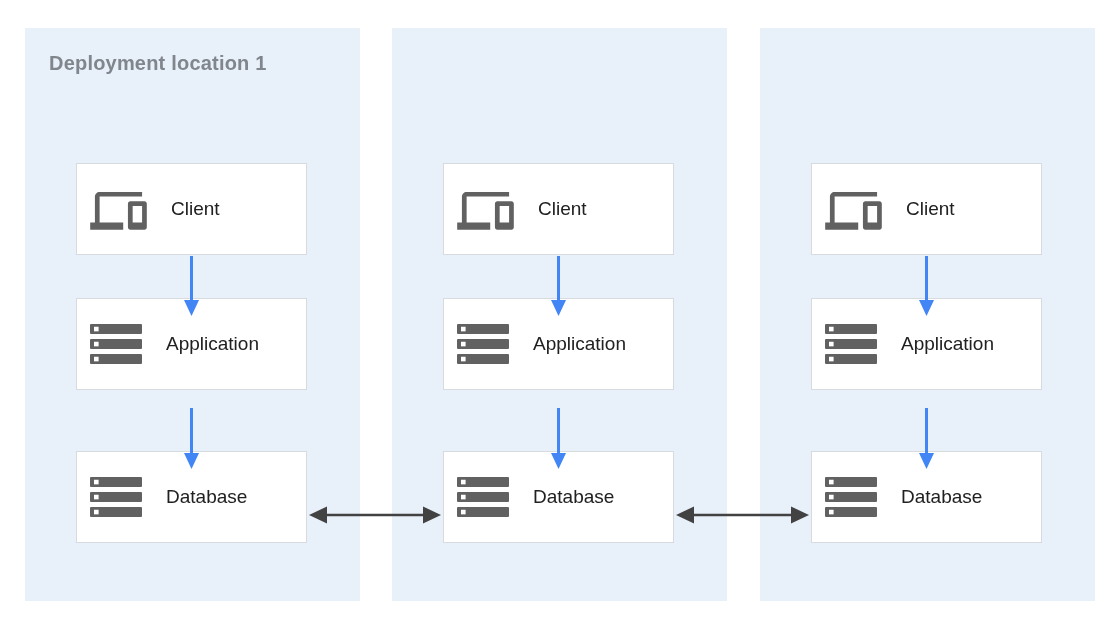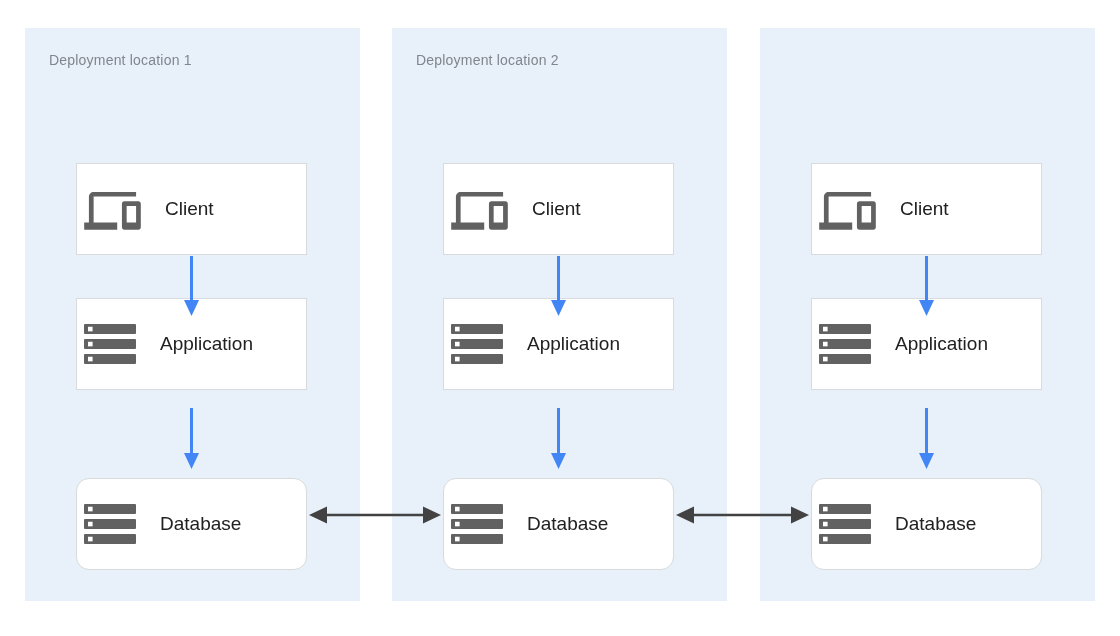--- a/index.html
+++ b/index.html
@@ -18,40 +18,41 @@
     height: 573px;
     background: #e8f0fa;
   }
   .panel.p1 { left: 25px;  }
   .panel.p2 { left: 392px; }
   .panel.p3 { left: 760px; }
   .panel-title {
     position: absolute;
     top: 24px;
     left: 24px;
-    font-size: 14px;
+    font-size: 20px;
     letter-spacing: 0.2px;
     color: #80868b;
+    font-weight: bold;
   }
   .node {
     position: absolute;
     left: 51px;
     width: 231px;
     height: 92px;
     background: #ffffff;
     border: 1px solid #d8dbdd;
     box-sizing: border-box;
     display: flex;
     align-items: center;
-    padding-left: 7px;
+    padding-left: 13px;
     gap: 24px;
   }
   .node-client   { top: 135px; }
   .node-app      { top: 270px; }
-  .node-db       { top: 450px; border-radius: 13px; }
+  .node-db       { top: 423px; }
   .node-label {
     font-size: 19px;
     color: #212121;
     white-space: nowrap;
   }
   .icon { flex: 0 0 auto; display: block; }
   .overlay {
     position: absolute;
     left: 0; top: 0;
     width: 1120px; height: 636px;
@@ -96,21 +97,20 @@
     </div>
     <div class="node node-db">
       <svg class="icon" width="52" height="40" fill="#616161">
           <use href="#sym-servers" width="52" height="40"></use>
         </svg>
       <span class="node-label">Database</span>
     </div>
   </div>
 
   <div class="panel p2">
-    <div class="panel-title">Deployment location 2</div>
     <div class="node node-client">
       <svg class="icon" width="57" height="46" fill="#616161">
           <use href="#sym-devices" width="57" height="46"></use>
         </svg>
       <span class="node-label">Client</span>
     </div>
     <div class="node node-app">
       <svg class="icon" width="52" height="40" fill="#616161">
           <use href="#sym-servers" width="52" height="40"></use>
         </svg>

